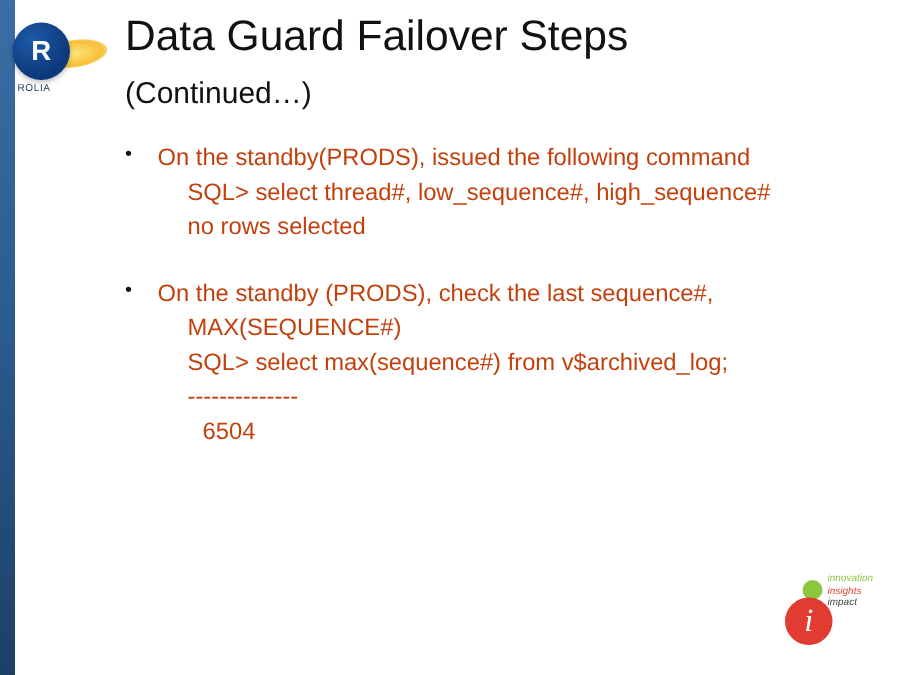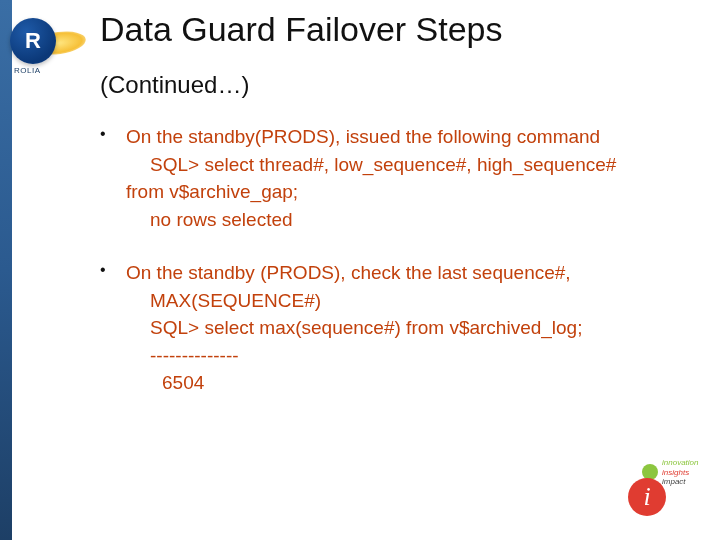--- a/index.html
+++ b/index.html
@@ -47,21 +47,21 @@
     letter-spacing: 0.5px;
   }
   .content {
     position: absolute;
     left: 100px; right: 20px; top: 10px;
   }
   h1.title {
     font-size: 34px;
     font-weight: 500;
     color: #111;
-    margin-bottom: 22px;
+    margin-bottom: 12px;
   }
   .subtitle {
     font-size: 24px;
     color: #111;
     margin-bottom: 24px;
   }
   .bullet-row {
     display: flex;
     margin-bottom: 26px;
   }
@@ -121,21 +121,20 @@
 <div class="content">
   <h1 class="title">Data Guard Failover Steps</h1>
   <div class="subtitle">(Continued…)</div>
 
   <div id="bullets">
       <div class="bullet-row">
         <div class="bullet-dot">•</div>
         <div class="bullet-body">
           <div>On the standby(PRODS), issued the following command</div>
           <div class="indent1">SQL&gt; select thread#, low_sequence#, high_sequence#</div>
-          <div>from v$archive_gap;</div>
           <div class="indent1">no rows selected</div>
         </div>
       </div>
       <div class="bullet-row">
         <div class="bullet-dot">•</div>
         <div class="bullet-body">
           <div>On the standby (PRODS), check the last sequence#,</div>
           <div class="indent1">MAX(SEQUENCE#)</div>
           <div class="indent1">SQL&gt; select max(sequence#) from v$archived_log;</div>
           <div class="indent1">--------------</div>

